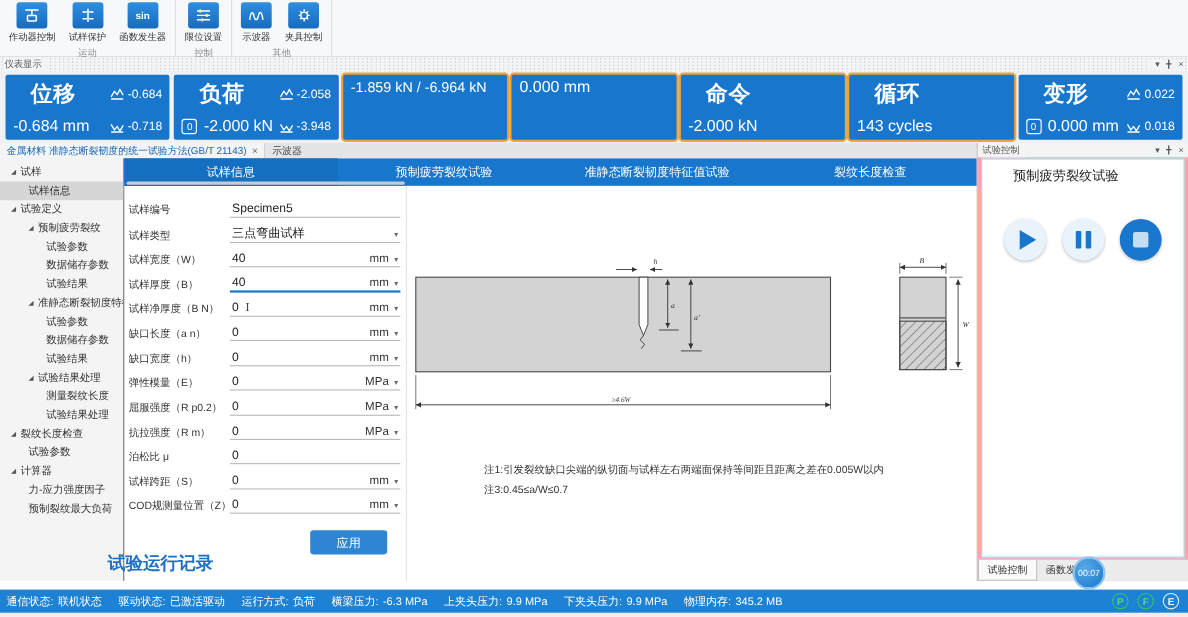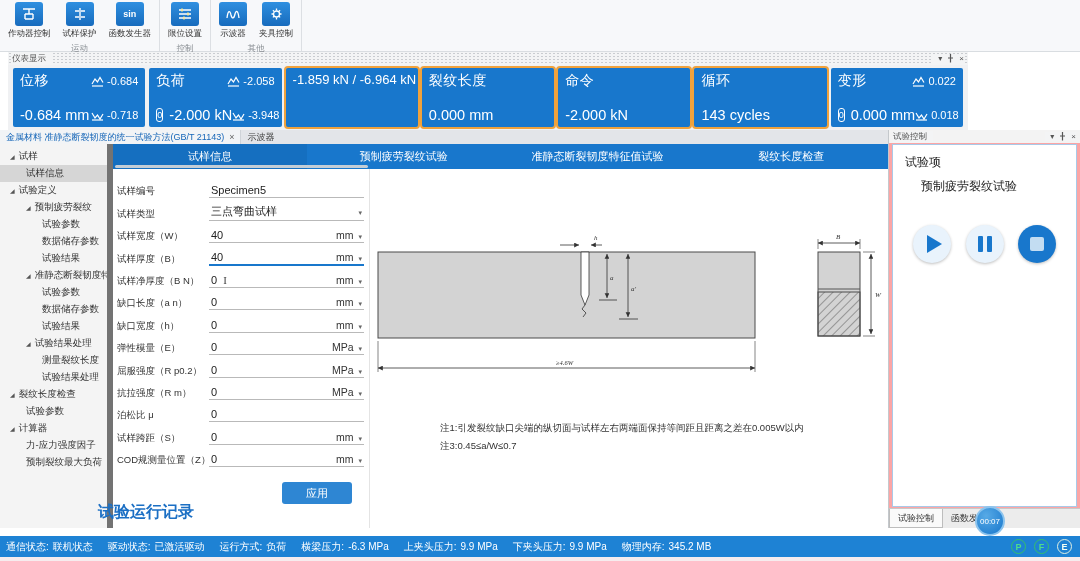--- a/index.html
+++ b/index.html
@@ -11,46 +11,46 @@
   .ribbon { position:absolute; left:0; top:0; width:1080px; height:52px; background:#f7f8fa; border-bottom:1px solid #d9dde1; display:flex; }
   .rgroup { display:flex; flex-direction:column; border-right:1px solid #dcdfe3; padding:1px 6px 0 6px; position:relative; }
   .rtools { display:flex; gap:8px; }
   .rtool { display:flex; flex-direction:column; align-items:center; cursor:pointer; padding:1px 2px; }
   .ricon { width:28px; height:24px; background:linear-gradient(#2f8fe0,#176bbd); border-radius:3px; display:flex; align-items:center; justify-content:center; color:#fff; }
   .ricon svg { display:block; }
   .rlabel { font-size:8.5px; color:#333; margin-top:2px; white-space:nowrap; }
   .rgrouplabel { font-size:8.5px; color:#8a8f94; text-align:center; margin:2px 0 2px 0; }
 
   
-  .inst { position:absolute; left:8px; top:52px; width:960px; height:78px; background:#f0f1f3; }
+  .inst { position:absolute; left:0; top:52px; width:1080px; height:78px; background:#f0f1f3; }
   .ptitle { height:13px; display:flex; align-items:center; padding:0 4px; background:#f3f4f5;
             background-image:radial-gradient(#c9ccd0 0.6px, transparent 0.6px); background-size:4px 3px; background-position:60px 6px; }
   .ptitle-text { font-size:8.5px; color:#555; background:#f3f4f5; padding-right:6px; }
   .ptitle-icons { margin-left:auto; display:flex; align-items:center; gap:5px; background:#f3f4f5; padding-left:5px; }
   .tbi { font-size:8px; color:#555; cursor:pointer; line-height:1; }
   .gauges { display:flex; gap:4px; padding:3px 5px 3px 5px; height:65px; }
   .gauge { flex:1 1 0; background:#1877cc; border-radius:2px; color:#fff; padding:4px 7px 4px 7px; display:flex; flex-direction:column; justify-content:space-between; cursor:pointer; min-width:0; }
   .gauge.hl { box-shadow:0 0 0 2px #f0a23c; }
   .g-top,.g-bot { display:flex; align-items:center; white-space:nowrap; }
-  .g-name { font-size:14px; font-weight:normal; letter-spacing:0.5px; }
+  .g-name { font-size:20px; font-weight:bold; letter-spacing:0.5px;margin-left:16px; }
   .g-side { margin-left:auto; display:flex; align-items:center; gap:3px; font-size:11px; }
   .g-val { font-size:14.5px; }
   .zero-btn { display:inline-flex; align-items:center; justify-content:center; width:14px; height:14px; border:1.4px solid #fff; border-radius:3px; font-size:9px; margin-right:6px; cursor:pointer; }
   .chart-ico svg { display:block; }
 
   
   .main { position:absolute; left:0; top:130px; width:976px; height:398px; background:#fff; }
 
   .doc-tabs { position:absolute; left:0; top:0; width:888px; height:14px; background:#e3e5e9; display:flex; font-size:9px; align-items:stretch; }
   .dtab { display:flex; align-items:center; padding:0 6px; cursor:pointer; color:#444; }
   .dtab.active { background:#f2f4f6; color:#1666b8; border-right:1px solid #cfd3d8; }
   .dtab .dclose { margin-left:5px; color:#666; font-size:9px; }
 
   .content-row { position:absolute; left:0; top:14px; width:888px; height:384px; }
-  .tree { position:absolute; left:0; top:0; width:113px; height:384px; background:#f4f4f4; border-right:6px solid #737373; padding-top:4px; }
+  .tree { position:absolute; left:0; top:0; width:113px; height:384px; background:#f4f4f4; border-right:1px solid #737373; padding-top:4px; }
   .titem { height:17px; display:flex; align-items:center; font-size:9.5px; color:#333; cursor:pointer; white-space:nowrap; overflow:hidden; }
   .titem .exp { font-size:6px; color:#555; margin-right:4px; }
   .titem.lv0 { padding-left:10px; } .titem.lv1 { padding-left:26px; } .titem.lv2 { padding-left:42px; }
   .titem.selected { background:#d6d6d6; }
   .tree-link { position:absolute; left:98px; top:358px; font-size:16px; color:#1b6fc4; white-space:nowrap; cursor:pointer; z-index:3;font-weight:bold; }
 
   .workspace { position:absolute; left:113px; top:0; width:775px; height:384px; }
   .form-tabs { position:absolute; left:0; top:0; width:775px; height:25px; background:#1877cc; display:flex; }
   .ftab { flex:1; display:flex; align-items:center; justify-content:center; color:#fff; font-size:11px; cursor:pointer; position:relative; }
   .ftab.active { background:#156fc0; }
@@ -241,23 +241,20 @@
         </div>
       </div>
 
       <div class="gauge hl">
         <div class="g-bot">
             <span class="g-val" style="font-size:13px;">-1.859 kN / -6.964 kN</span>
           </div>
       </div>
 
       <div class="gauge hl">
-        <div class="g-top">
-            <span class="g-name">裂纹长度</span>
-          </div>
         <div class="g-bot">
             <span class="g-val">0.000 mm</span>
           </div>
       </div>
 
       <div class="gauge hl">
         <div class="g-top">
             <span class="g-name">命令</span>
           </div>
         <div class="g-bot">
@@ -575,21 +572,20 @@
       <span class="ptitle-text">试验控制</span>
       <span class="ptitle-icons">
         <span class="tbi">▾</span>
         <svg class="pin-svg" width="7" height="9" viewBox="0 0 7 9">
             <path d="M3.5 0 v4 M1 4 h5 M3.5 4 v4.5" stroke="#555" stroke-width="1.2" fill="none"></path>
           </svg>
         <span class="tbi">×</span>
       </span>
     </div>
     <div class="rpanel-box">
-      <div class="citem-label">试验项</div>
       <div class="citem-value">预制疲劳裂纹试验</div>
       <div class="cbuttons">
         <div class="cbtn">
             <span class="tri"></span>
           </div>
         <div class="cbtn">
             <span class="pausebars">
               <div></div>
               <div></div>
             </span>

